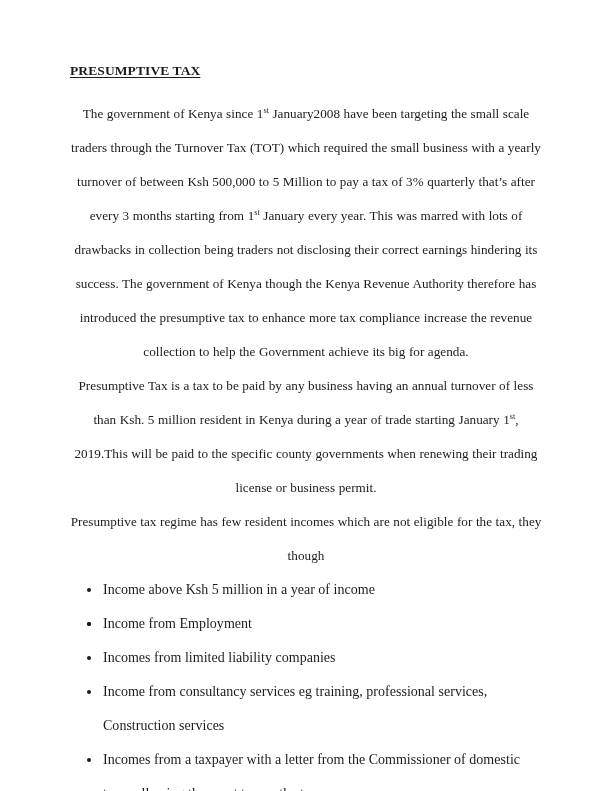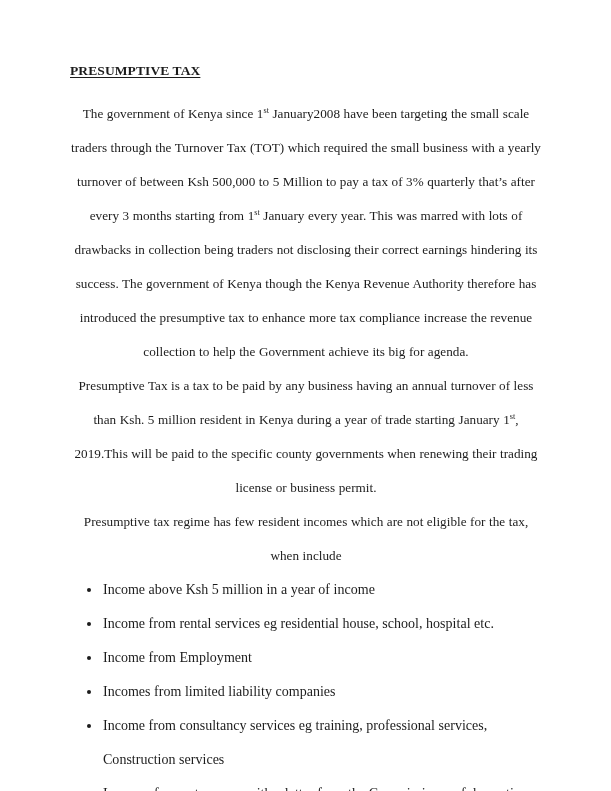--- a/index.html
+++ b/index.html
@@ -100,26 +100,26 @@
 <body>
 
 <div class="page">
   <div class="content">
 
     <h1 class="doc-heading">PRESUMPTIVE TAX</h1>
 
     <div id="paragraphs">
         <p class="para">The government of Kenya since 1<sup>st</sup> January2008 have been targeting the small scale traders through the Turnover Tax (TOT) which required the small business with a yearly turnover of between Ksh 500,000 to 5 Million to pay a tax of 3% quarterly that’s after every 3 months starting from 1<sup>st</sup> January every year. This was marred with lots of drawbacks in collection being traders not disclosing their correct earnings hindering its success. The government of Kenya though the Kenya Revenue Authority therefore has introduced the presumptive tax to enhance more tax compliance increase the revenue collection to help the Government achieve its big for agenda.</p>
         <p class="para">Presumptive Tax is a tax to be paid by any business having an annual turnover of less than Ksh. 5 million resident in Kenya during a year of trade starting January 1<sup>st</sup>, 2019.This will be paid to the specific county governments when renewing their trading license or business permit.</p>
-        <p class="para">Presumptive tax regime has few resident incomes which are not eligible for the tax, when include</p>
+        <p class="para">Presumptive tax regime has few resident incomes which are not eligible for the tax, they though</p>
       </div>
 
     <ul class="bullet-list" id="bullets">
         <li class="bullet-item"><span class="bullet-marker"></span><span>Income above Ksh 5 million in a year of income</span></li>
-        <li class="bullet-item"><span class="bullet-marker"></span><span>Income from rental services eg residential house, school, hospital etc.</span></li>
+        <li class="bullet-item"><span class="bullet-marker"></span></li>
         <li class="bullet-item"><span class="bullet-marker"></span><span>Income from Employment</span></li>
         <li class="bullet-item"><span class="bullet-marker"></span><span>Incomes from limited liability companies</span></li>
         <li class="bullet-item"><span class="bullet-marker"></span><span>Income from consultancy services eg training, professional services, Construction services</span></li>
         <li class="bullet-item"><span class="bullet-marker"></span><span>Incomes from a taxpayer with a letter from the Commissioner of domestic taxes allowing them not to pay the tax</span></li>
       </ul>
 
   </div>
 </div>
 
 </body></html>

